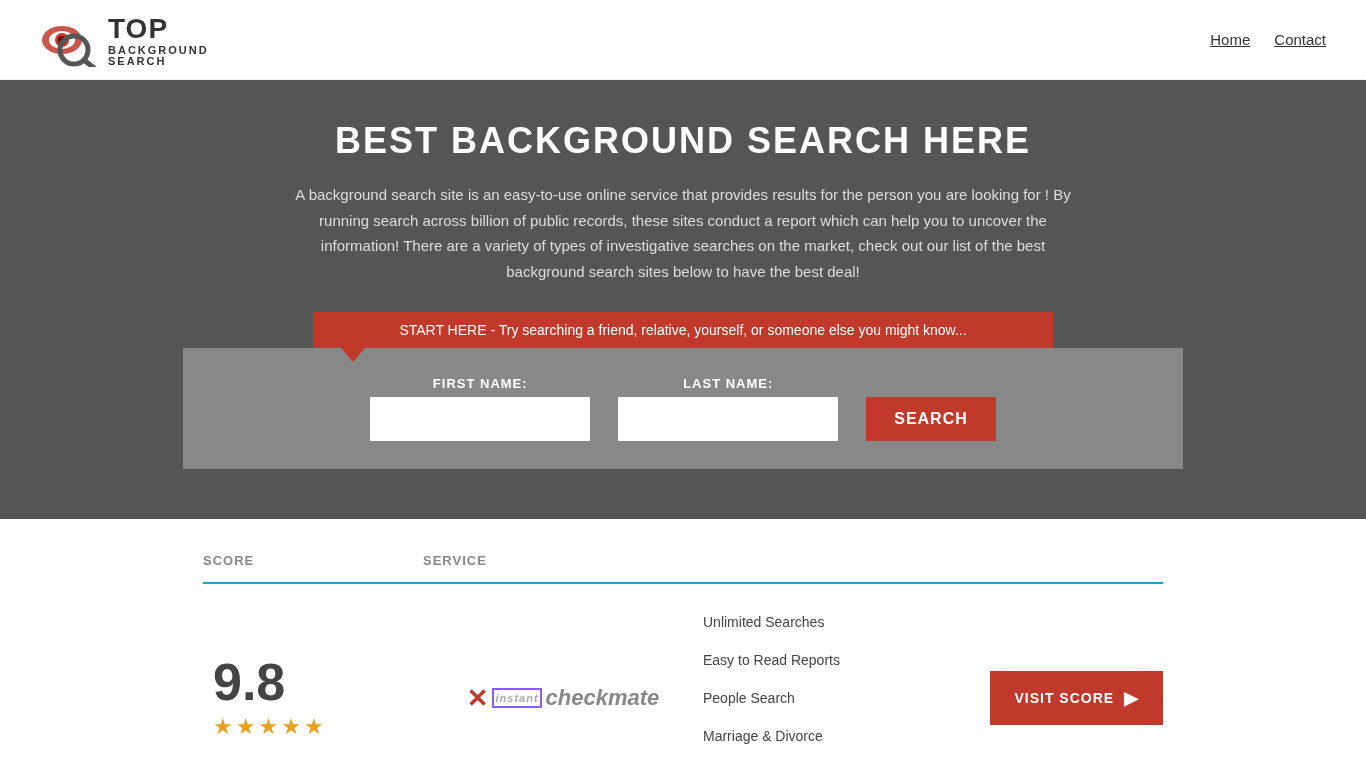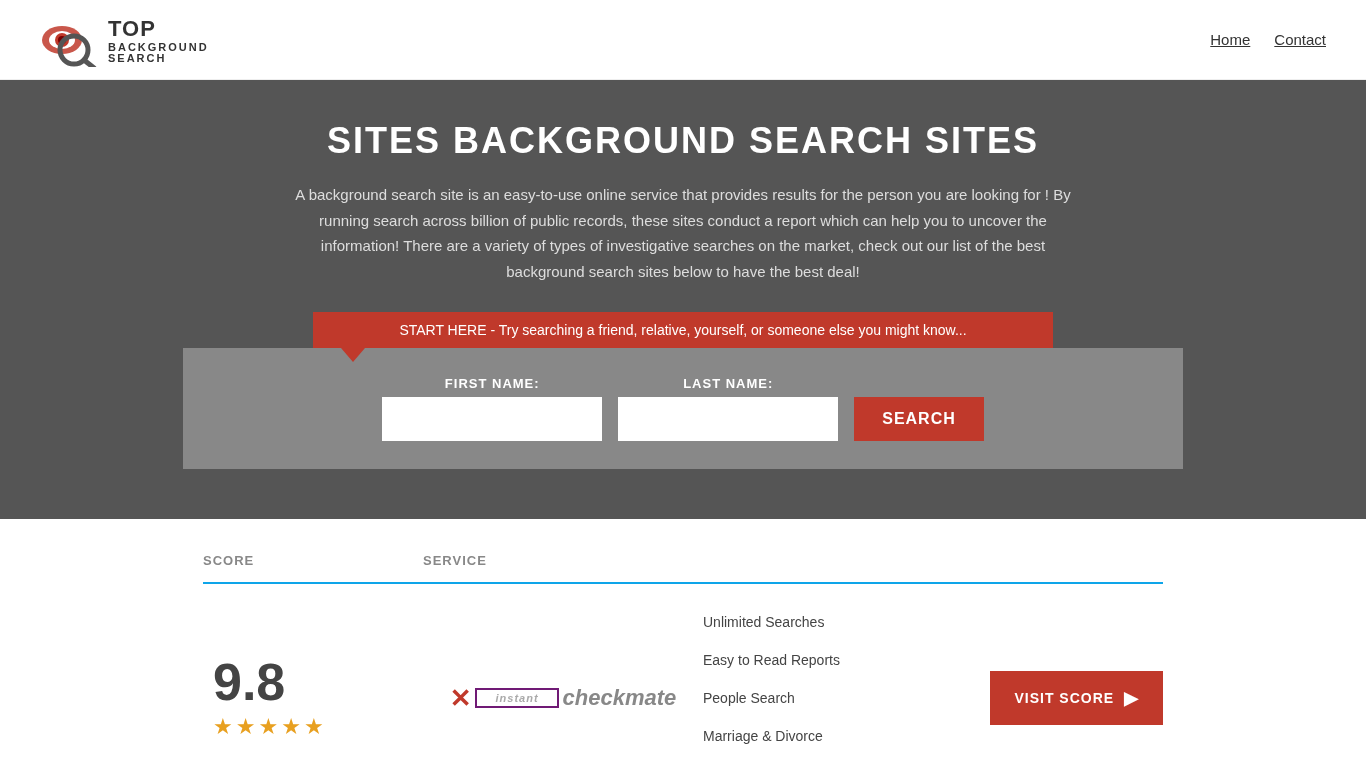--- a/index.html
+++ b/index.html
@@ -17,21 +17,21 @@
     .logo-area {
       display: flex;
       align-items: center;
       gap: 8px;
     }
     .logo-icon {
       width: 60px;
       height: 55px;
     }
     .logo-text-top {
-      font-size: 22px;
+      font-size: 28px;
       font-weight: 900;
       color: #333;
       letter-spacing: 1px;
     }
     .logo-text-sub {
       font-size: 11px;
       font-weight: bold;
       color: #333;
       letter-spacing: 2px;
       display: block;
@@ -91,21 +91,21 @@
     .search-form-bg {
       background: #888;
       padding: 28px 20px;
       max-width: 1000px;
       margin: 0 auto;
     }
     .search-form {
       display: flex;
       align-items: flex-end;
       justify-content: center;
-      gap: 16px;
+      gap: 28px;
     }
     .search-form .field-group {
       display: flex;
       flex-direction: column;
       gap: 6px;
     }
     .search-form label {
       color: #fff;
       font-size: 13px;
       font-weight: bold;
@@ -241,21 +241,21 @@
       <span class="logo-text-sub">SEARCH</span>
     </div>
   </div>
   <nav class="nav">
     <a href="#">Home</a>
     <a href="#">Contact</a>
   </nav>
 </header>
 
 <section class="hero">
-  <h1>SITES BACKGROUND SEARCH SITES</h1>
+  <h1>BEST BACKGROUND SEARCH HERE</h1>
   <p>A background search site is an easy-to-use online service that provides results  for the person you are looking for ! By  running  search across billion of public records, these sites conduct  a report which can help you to uncover the information! There are a variety of types of investigative searches on the market, check out our  list of the best background search sites below to have the best deal!</p>
 
   <div class="search-banner">
     <span>START HERE - Try searching a friend, relative, yourself, or someone else you might know...</span>
   </div>
 
   <div class="search-form-bg">
     <div class="search-form">
       <div class="field-group">
         <label>FIRST NAME:</label>
@@ -284,21 +284,21 @@
         <span class="star">★</span>
         <span class="star">★</span>
         <span class="star">★</span>
         <span class="star half">★</span>
       </div>
     </div>
     <div class="service-col">
 
       <div style="display:flex; align-items:center; gap:4px;">
         <span style="color:#c0392b; font-size:26px; font-weight:900;">✕</span>
-        <span style="font-size:11px; color:#aaa; font-style:italic; font-weight:bold; letter-spacing:1px; border: 2px solid #701a75; padding: 2px 18px;">instant</span>
+        <span style="font-size:11px; color:#aaa; font-style:italic; font-weight:bold; letter-spacing:1px; border: 2px solid #8b5cf6; padding: 2px 1px;">instant</span>
         <span style="font-size:22px; font-weight:900; color:#888; font-style:italic;">checkmate</span>
       </div>
     </div>
     <div class="features-visit">
       <div class="features-col">
         <span>Unlimited Searches</span>
         <span>Easy to Read Reports</span>
         <span>People Search</span>
         <span>Marriage &amp; Divorce</span>
         <span>Reverse Phone Lookup</span>

